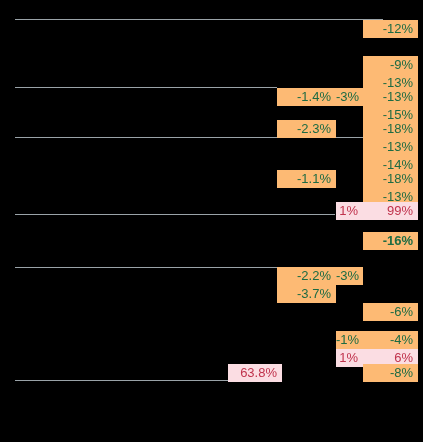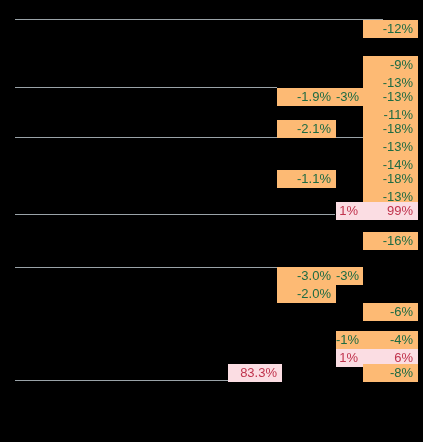--- a/index.html
+++ b/index.html
@@ -79,66 +79,66 @@
       <div class="cell neg c3">-12%</div>
     </div>
     <div class="row" style="top: 38px;"></div>
     <div class="row" style="top: 56px;">
       <div class="cell neg c3">-9%</div>
     </div>
     <div class="row" style="top: 74px;">
       <div class="cell neg c3">-13%</div>
     </div>
     <div class="row" style="top: 88px;">
-      <div class="cell neg wide0">-1.9%</div>
+      <div class="cell neg wide0">-1.4%</div>
       <div class="cell neg c2">-3%</div>
       <div class="cell neg c3">-13%</div>
     </div>
     <div class="row" style="top: 106px;">
-      <div class="cell neg c3">-11%</div>
+      <div class="cell neg c3">-15%</div>
     </div>
     <div class="row" style="top: 120px;">
-      <div class="cell neg wide0">-2.1%</div>
+      <div class="cell neg wide0">-2.3%</div>
       <div class="cell neg c3">-18%</div>
     </div>
     <div class="row" style="top: 138px;">
       <div class="cell neg c3">-13%</div>
     </div>
     <div class="row" style="top: 156px;">
       <div class="cell neg c3">-14%</div>
     </div>
     <div class="row" style="top: 170px;">
       <div class="cell neg wide0">-1.1%</div>
       <div class="cell neg c3">-18%</div>
     </div>
     <div class="row" style="top: 188px;">
       <div class="cell neg c3">-13%</div>
     </div>
     <div class="row" style="top: 202px;">
       <div class="cell pos c2">1%</div>
       <div class="cell pos c3">99%</div>
     </div>
-    <div class="row" style="top: 232px;">
+    <div class="row" style="top: 232px; font-weight: bold;">
       <div class="cell neg c3">-16%</div>
     </div>
     <div class="row" style="top: 267px;">
-      <div class="cell neg wide0">-3.0%</div>
+      <div class="cell neg wide0">-2.2%</div>
       <div class="cell neg c2">-3%</div>
     </div>
     <div class="row" style="top: 285px;">
-      <div class="cell neg wide0">-2.0%</div>
+      <div class="cell neg wide0">-3.7%</div>
     </div>
     <div class="row" style="top: 303px;">
       <div class="cell neg c3">-6%</div>
     </div>
     <div class="row" style="top: 331px;">
       <div class="cell neg c2">-1%</div>
       <div class="cell neg c3">-4%</div>
     </div>
     <div class="row" style="top: 349px;">
       <div class="cell pos c2">1%</div>
       <div class="cell pos c3">6%</div>
     </div>
     <div class="row" style="top: 364px;">
-      <div class="cell pos c0">83.3%</div>
+      <div class="cell pos c0">63.8%</div>
       <div class="cell neg c3">-8%</div>
     </div>
   </div>
 
 </body></html>

